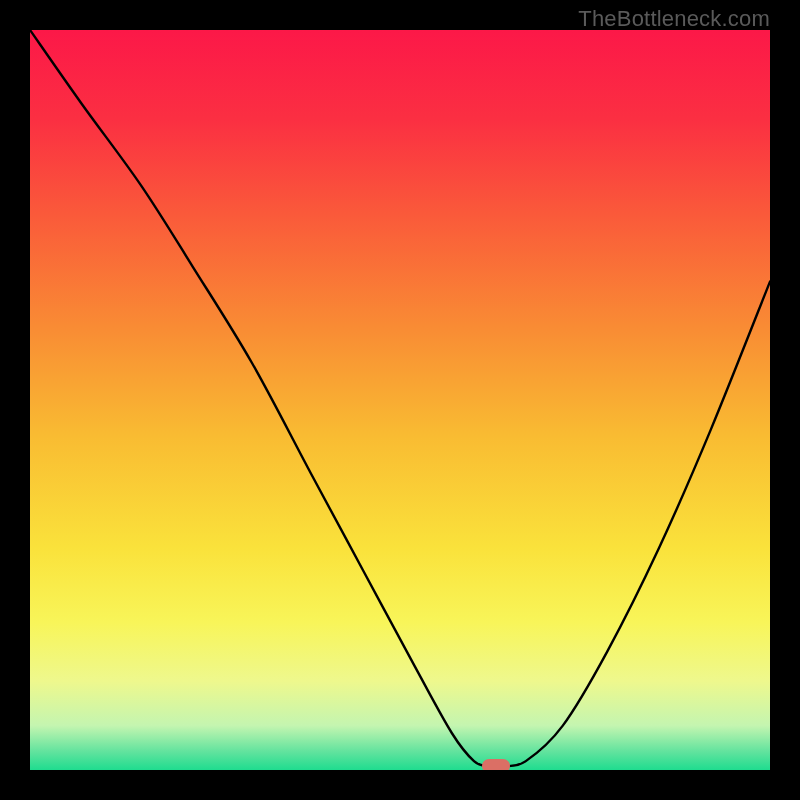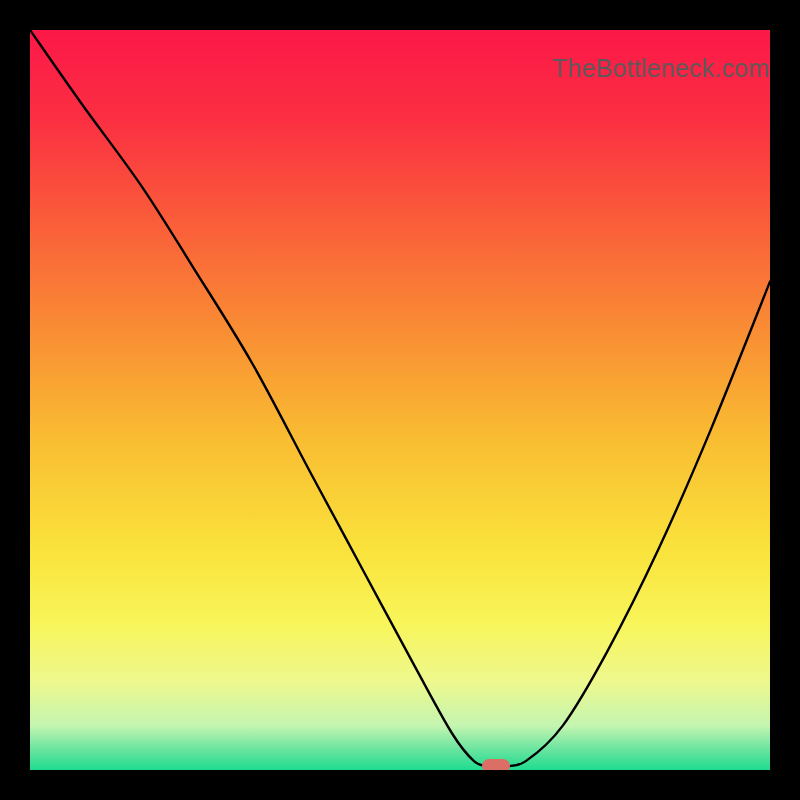--- a/index.html
+++ b/index.html
@@ -38,25 +38,24 @@
     left: 0;
     top: 0;
     width: 100%;
     height: 100%;
   }
   .watermark {
     position: absolute;
     top: 6px;
     right: 30px;
     font-family: Arial, Helvetica, sans-serif;
-    font-size: 25px;
+    font-size: 22px;
     font-weight: 500;
     color: #5a5a5a;
     letter-spacing: 0.2px;
-    margin-top: 48px;
   }
   .center-marker {
     position: absolute;
     width: 28px;
     height: 14px;
     border-radius: 7px;
     background: #db6f65;
   }
 </style>
 </head>

